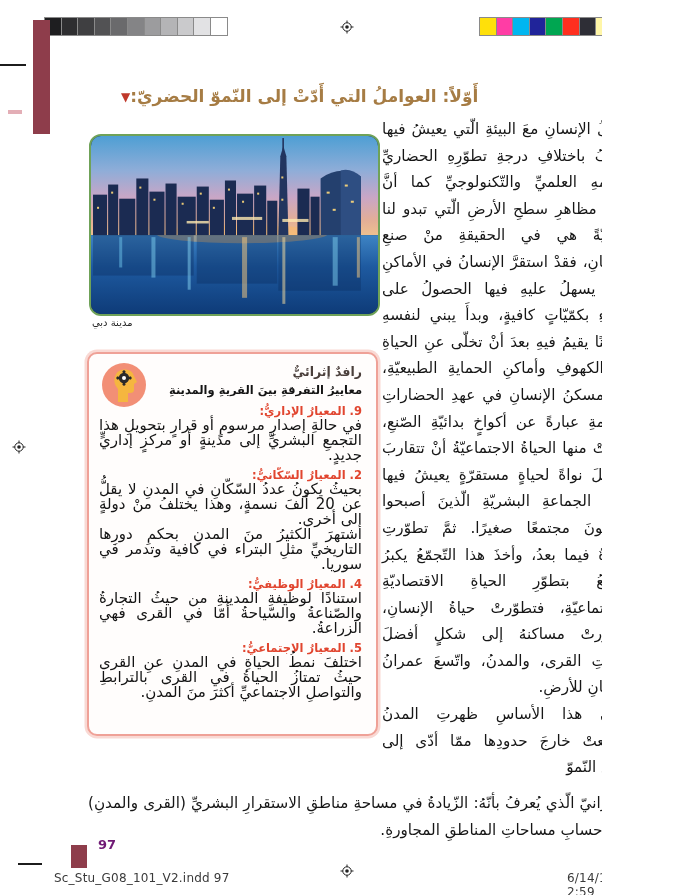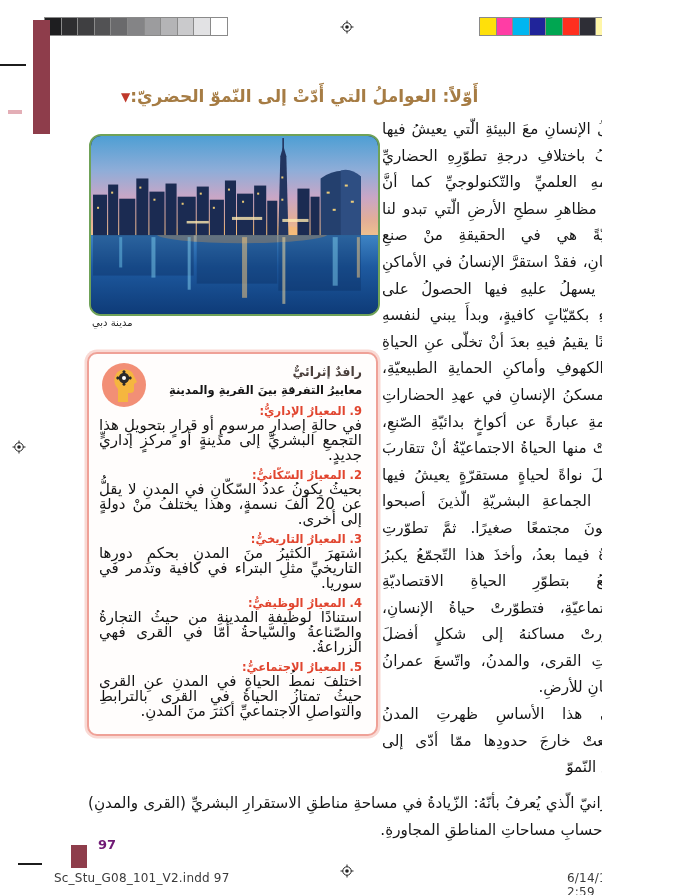--- a/index.html
+++ b/index.html
@@ -239,21 +239,20 @@
     </div>
     <div class="crit">
       <div class="crit-h">9. المعيارُ الإداريُّ:</div>
       <div class="crit-t">في حالةِ إصدارِ مرسومٍ أو قرارٍ بتحويلِ هذا التجمعِ البشريِّ إلى مدينةٍ أو مركزٍ إداريٍّ جديدٍ.</div>
     </div>
     <div class="crit">
       <div class="crit-h">2. المعيارُ السّكّانيُّ:</div>
       <div class="crit-t">بحيثُ يكونُ عددُ السّكّانِ في المدنِ لا يقلُّ عن 20 ألفَ نسمةٍ، وهذا يختلفُ منْ دولةٍ إلى أخرى.</div>
     </div>
     <div class="crit">
-      <div class="crit-h">3. المعيارُ التاريخيُّ:</div>
       <div class="crit-t">اشتهرَ الكثيرُ منَ المدنِ بحكمِ دورِها التاريخيِّ مثلِ البتراء في كافية وتدمر في سوريا.</div>
     </div>
     <div class="crit">
       <div class="crit-h">4. المعيارُ الوظيفيُّ:</div>
       <div class="crit-t">استنادًا لوظيفةِ المدينةِ من حيثُ التجارةُ والصّناعةُ والسّياحةُ أمّا في القرى فهي الزراعةُ.</div>
     </div>
     <div class="crit">
       <div class="crit-h">5. المعيارُ الاجتماعيُّ:</div>
       <div class="crit-t">اختلفَ نمطُ الحياةِ في المدنِ عنِ القرى حيثُ تمتازُ الحياةُ في القرى بالترابطِ والتواصلِ الاجتماعيِّ أكثرَ منَ المدنِ.</div>
     </div>

